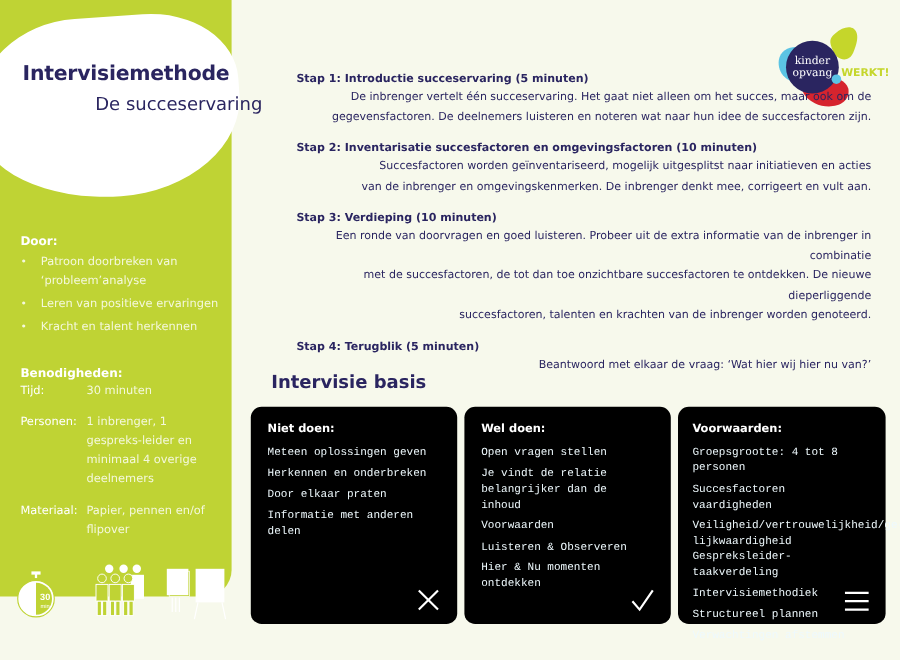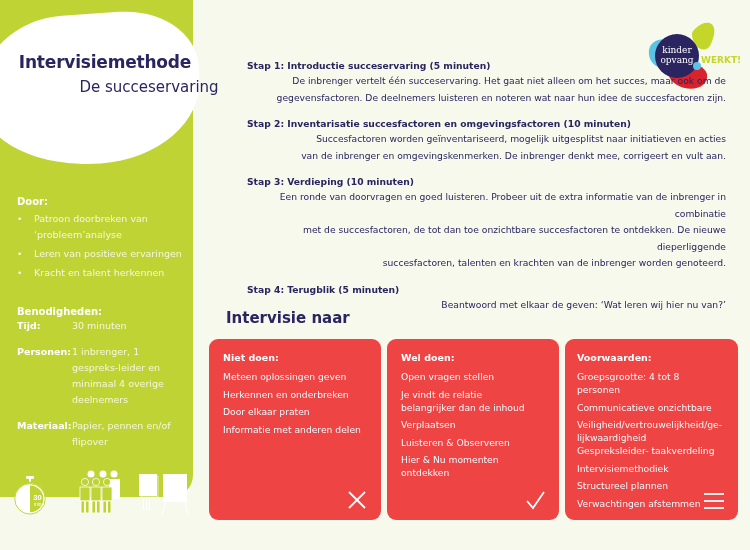--- a/index.html
+++ b/index.html
@@ -28,43 +28,43 @@
   .subtitle {
     position: absolute; left: 0; top: 78px; width: 210px; text-align: center;
     font-size: 15px; color: #2a2560; margin-left: 44px;
   }
   .side-block { position: absolute; left: 17px; color: #ffffff; font-size: 9.5px; }
   .side-h { font-weight: bold; font-size: 10px; margin-bottom: 4px; }
   .side-list { list-style: none; }
   .side-list li { position: relative; padding-left: 17px; line-height: 16px; margin-bottom: 3px; width: 170px; color: #f4f8dc; }
   .side-list li::before { content: "•"; position: absolute; left: 0; top: 0; font-size: 9px; }
   .kv { display: flex; line-height: 16px; margin-bottom: 10px; }
-  .kv .k { width: 55px; font-weight: bold; }
+  .kv .k { width: 55px; font-weight: normal; }
   .kv .v { width: 110px; color: #f4f8dc; }
 
   .icons { position: absolute; top: 470px; left: 12px; width: 180px; height: 70px; }
   .stopwatch { position: absolute; left: 0; top: 6px; width: 36px; height: 40px; }
   .people { position: absolute; left: 65px; top: 0; }
   .flip { position: absolute; left: 125px; top: 2px; }
 
   .steps { position: absolute; left: 226px; top: 59px; width: 500px; }
   .step { margin-bottom: 11px; margin-left: 21px; }
   .step-h { font-weight: bold; font-size: 9.2px; line-height: 14px; color: #2a2560; }
   .step-p { font-size: 9.2px; line-height: 16.5px; color: #2a2560; white-space: pre-line; text-align: right; }
 
   .basis-title {
     position: absolute; left: 226px; top: 309px; font-size: 15px; font-weight: bold; color: #2a2560;
   }
   .card {
-    position: absolute; top: 339px; height: 181px; background: #ef4444; border-radius: 9px;
+    position: absolute; top: 339px; height: 181px; background: #000000; border-radius: 9px;
     padding: 13px 14px 0 14px; color: #ffffff;
   }
   .card-h { font-weight: bold; font-size: 9.5px; margin-bottom: 7px; }
   .card-list { list-style: none; }
-  .card-list li { font-size: 9.2px; line-height: 13px; margin-bottom: 4.5px; color: #eef9fd; }
+  .card-list li { font-size: 9.2px; line-height: 13px; margin-bottom: 4.5px; color: #eef9fd; font-family: Liberation Mono, monospace; }
   .card-icon { position: absolute; right: 14px; bottom: 10px; }
   .logo { position: absolute; left: 641px; top: 18px; width: 106px; height: 75px; }
 </style>
 </head>
 <body>
 
 <div class="left-panel"></div>
 <div class="blob"></div>
 <div class="title">Intervisiemethode</div>
 <div class="subtitle">De succeservaring</div>
@@ -165,59 +165,59 @@
 van de inbrenger en omgevingskenmerken. De inbrenger denkt mee, corrigeert en vult aan.</div>
   </div>
   <div class="step">
     <div class="step-h">Stap 3: Verdieping (10 minuten)</div>
     <div class="step-p">Een ronde van doorvragen en goed luisteren. Probeer uit de extra informatie van de inbrenger in combinatie
 met de succesfactoren, de tot dan toe onzichtbare succesfactoren te ontdekken. De nieuwe dieperliggende
 succesfactoren, talenten en krachten van de inbrenger worden genoteerd.</div>
   </div>
   <div class="step">
     <div class="step-h">Stap 4: Terugblik (5 minuten)</div>
-    <div class="step-p">Beantwoord met elkaar de geven: ‘Wat leren wij hier nu van?’</div>
-  </div>
-</div>
-
-<div class="basis-title">Intervisie naar</div>
+    <div class="step-p">Beantwoord met elkaar de vraag: ‘Wat hier wij hier nu van?’</div>
+  </div>
+</div>
+
+<div class="basis-title">Intervisie basis</div>
 
 <div class="card" style="left:209px;width:172px;">
   <div class="card-h">Niet doen:</div>
   <ul class="card-list">
     <li>Meteen oplossingen geven</li>
     <li>Herkennen en onderbreken</li>
     <li>Door elkaar praten</li>
     <li>Informatie met anderen delen</li>
   </ul>
   <svg class="card-icon" width="20" height="20" viewBox="0 0 20 20">
     <line x1="2" y1="2" x2="18" y2="18" stroke="#ffffff" stroke-width="1.8"></line>
     <line x1="18" y1="2" x2="2" y2="18" stroke="#ffffff" stroke-width="1.8"></line>
   </svg>
 </div>
 
 <div class="card" style="left:387px;width:172px;">
   <div class="card-h">Wel doen:</div>
   <ul class="card-list">
     <li>Open vragen stellen</li>
     <li style="width:130px;">Je vindt de relatie belangrijker dan de inhoud</li>
-    <li>Verplaatsen</li>
+    <li>Voorwaarden</li>
     <li>Luisteren &amp; Observeren</li>
     <li>Hier &amp; Nu momenten ontdekken</li>
   </ul>
   <svg class="card-icon" width="20" height="20" viewBox="0 0 20 20">
     <polyline points="2,11 8,18 19,2" fill="none" stroke="#ffffff" stroke-width="1.8"></polyline>
   </svg>
 </div>
 
 <div class="card" style="left:565px;width:173px;padding-left:12px;">
   <div class="card-h">Voorwaarden:</div>
   <ul class="card-list">
     <li>Groepsgrootte: 4 tot 8 personen</li>
-    <li>Communicatieve onzichtbare</li>
+    <li>Succesfactoren vaardigheden</li>
     <li style="width:140px;margin-bottom:0;">Veiligheid/vertrouwelijkheid/ge-lijkwaardigheid</li>
     <li>Gespreksleider- taakverdeling</li>
     <li>Intervisiemethodiek</li>
     <li>Structureel plannen</li>
     <li>Verwachtingen afstemmen</li>
   </ul>
   <svg class="card-icon" width="20" height="18" viewBox="0 0 20 18">
     <line x1="0" y1="2" x2="20" y2="2" stroke="#ffffff" stroke-width="1.8"></line>
     <line x1="0" y1="9" x2="20" y2="9" stroke="#ffffff" stroke-width="1.8"></line>
     <line x1="0" y1="16" x2="20" y2="16" stroke="#ffffff" stroke-width="1.8"></line>

